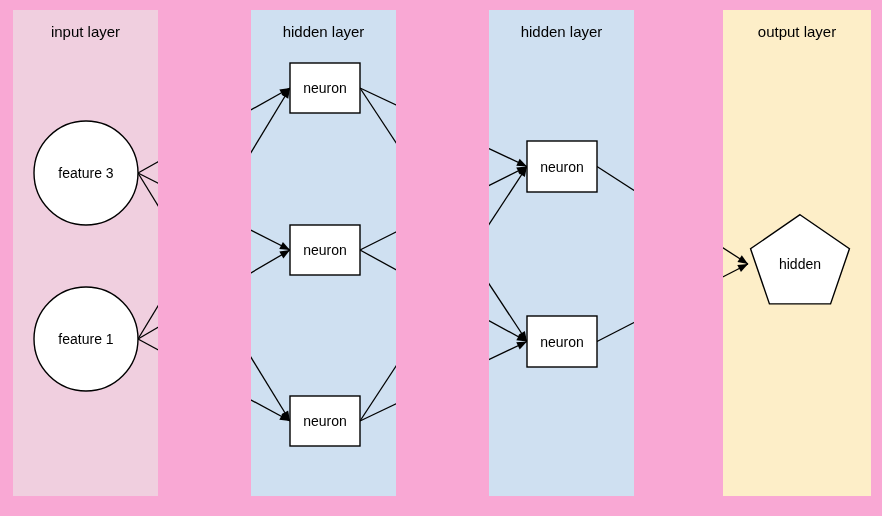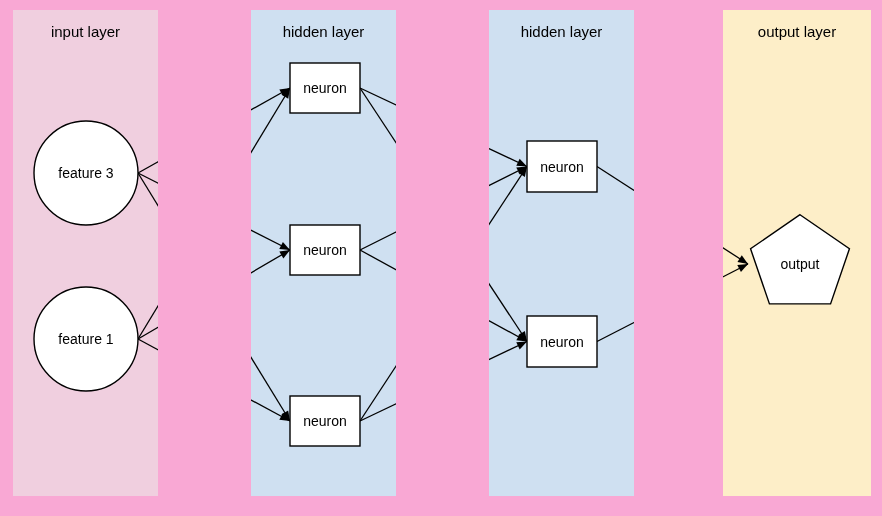--- a/index.html
+++ b/index.html
@@ -124,16 +124,16 @@
       <div class="layer-title" style="position: absolute; left: 251px; top: 23px; width: 145px;">hidden layer</div>
       <div class="layer-title" style="position: absolute; left: 489px; top: 23px; width: 145px;">hidden layer</div>
       <div class="layer-title" style="position: absolute; left: 723px; top: 23px; width: 148px;">output layer</div>
       <div class="node-label" style="left: 34px; top: 121px; width: 104px; height: 104px;">feature 3</div>
       <div class="node-label" style="left: 34px; top: 287px; width: 104px; height: 104px;">feature 1</div>
       <div class="node-label" style="left: 290px; top: 63px; width: 70px; height: 50px;">neuron</div>
       <div class="node-label" style="left: 290px; top: 225px; width: 70px; height: 50px;">neuron</div>
       <div class="node-label" style="left: 290px; top: 396px; width: 70px; height: 50px;">neuron</div>
       <div class="node-label" style="left: 527px; top: 141px; width: 70px; height: 51px;">neuron</div>
       <div class="node-label" style="left: 527px; top: 316px; width: 70px; height: 51px;">neuron</div>
-      <div class="node-label" style="left: 748px; top: 220px; width: 104px; height: 88px;">output</div>
+      <div class="node-label" style="left: 748px; top: 220px; width: 104px; height: 88px;">hidden</div>
     </div>
 
 </div>
 
 </body></html>

